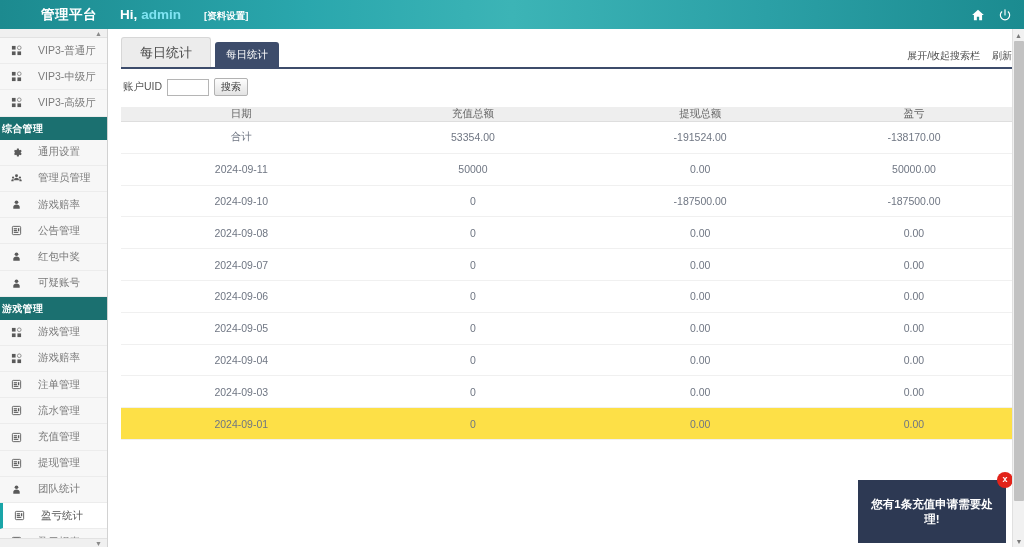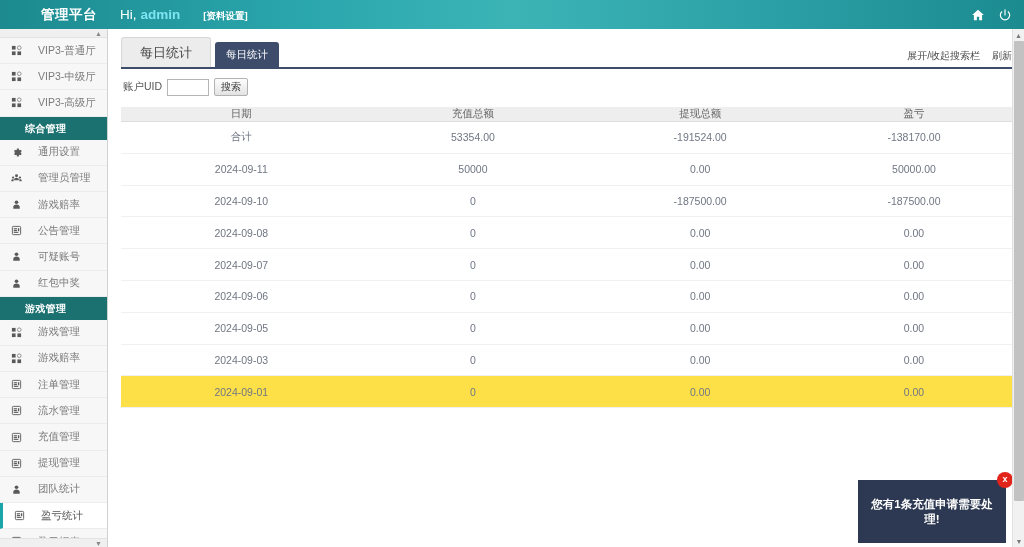--- a/index.html
+++ b/index.html
@@ -22,21 +22,21 @@
     width: 108px; height: 29px; flex: 0 0 108px;
     display: flex; align-items: center; justify-content: center;
     color: #ffffff; font-weight: bold; font-size: 13.5px;
     letter-spacing: .5px;
     padding-left: 30px;
   }
   .greet {
     margin-left: 12px;
     display: flex; align-items: baseline; gap: 4px;
   }
-  .greet .hi { color: #ffffff; font-weight: normal; font-size: 13.5px; }
+  .greet .hi { color: #ffffff; font-weight: bold; font-size: 13.5px; }
   .greet .uname { color: #7fe4f2; font-weight: bold; font-size: 13.5px; }
   .greet .profile-link {
     color: #ffffff; font-size: 9.5px; font-weight: bold; margin-left: 3px;
     cursor: pointer;
     padding-left: 16px;
   }
   .topbar-right {
     margin-left: auto; display: flex; align-items: center; gap: 13px;
     padding-right: 12px;
   }
@@ -54,21 +54,21 @@
     display:flex; align-items:center; justify-content:flex-end;
     padding-right: 6px; color: #8a8a8a; font-size: 7px; line-height: 1;
     border-bottom: 1px solid #e2e2e2;
   }
   .side-scroll-dn { border-bottom: none; border-top: 1px solid #e2e2e2;
     position: absolute; bottom: 0; left: 0; }
   .side-list { list-style: none; }
   .side-group {
     background: #1b7070; color: #ffffff;
     font-weight: bold; font-size: 10px;
-    height: 23px; line-height: 23px; padding-left: 25px;
+    height: 23px; line-height: 23px; padding-left: 2px;
     letter-spacing: .3px;
   }
   .side-item {
     height: 26.2px; display: flex; align-items: center;
     border-bottom: 1px solid #ececec;
     background: #f7f7f7; cursor: pointer;
     padding-left: 9px; position: relative;
   }
   .side-item .ic {
     width: 15px; flex: 0 0 15px; display: flex; align-items: center;
@@ -282,30 +282,30 @@
         </span>
         <span class="lbl">公告管理</span>
       </li>
       <li class="side-item">
         <span class="ic">
           <svg width="11" height="11" viewBox="0 0 24 24" fill="#5a5a5a">
             <circle cx="12" cy="7" r="4"></circle>
             <path d="M12 12c-4 0-7 2.4-7 4.8V21h14v-4.2C19 14.4 16 12 12 12z"></path>
           </svg>
         </span>
-        <span class="lbl">可疑账号</span>
+        <span class="lbl">红包中奖</span>
       </li>
       <li class="side-item">
         <span class="ic">
           <svg width="11" height="11" viewBox="0 0 24 24" fill="#5a5a5a">
             <circle cx="12" cy="7" r="4"></circle>
             <path d="M12 12c-4 0-7 2.4-7 4.8V21h14v-4.2C19 14.4 16 12 12 12z"></path>
           </svg>
         </span>
-        <span class="lbl">红包中奖</span>
+        <span class="lbl">可疑账号</span>
       </li>
       <li class="side-group">游戏管理</li>
       <li class="side-item">
         <span class="ic">
           <svg width="11" height="11" viewBox="0 0 24 24" fill="#5a5a5a">
             <rect x="2" y="2" width="8" height="8"></rect>
             <circle cx="18" cy="6" r="4" fill="none" stroke="#8a8a8a" stroke-width="2"></circle>
             <rect x="2" y="14" width="8" height="8"></rect>
             <rect x="14" y="14" width="8" height="8"></rect>
           </svg>
@@ -478,20 +478,26 @@
             <td>0.00</td>
             <td>0.00</td>
           </tr>
           <tr class="">
             <td>2024-09-05</td>
             <td>0</td>
             <td>0.00</td>
             <td>0.00</td>
           </tr>
           <tr class="">
+            <td>2024-09-04</td>
+            <td>0</td>
+            <td>0.00</td>
+            <td>0.00</td>
+          </tr>
+          <tr class="">
             <td>2024-09-03</td>
             <td>0</td>
             <td>0.00</td>
             <td>0.00</td>
           </tr>
           <tr class="hl">
             <td>2024-09-01</td>
             <td>0</td>
             <td>0.00</td>
             <td>0.00</td>

